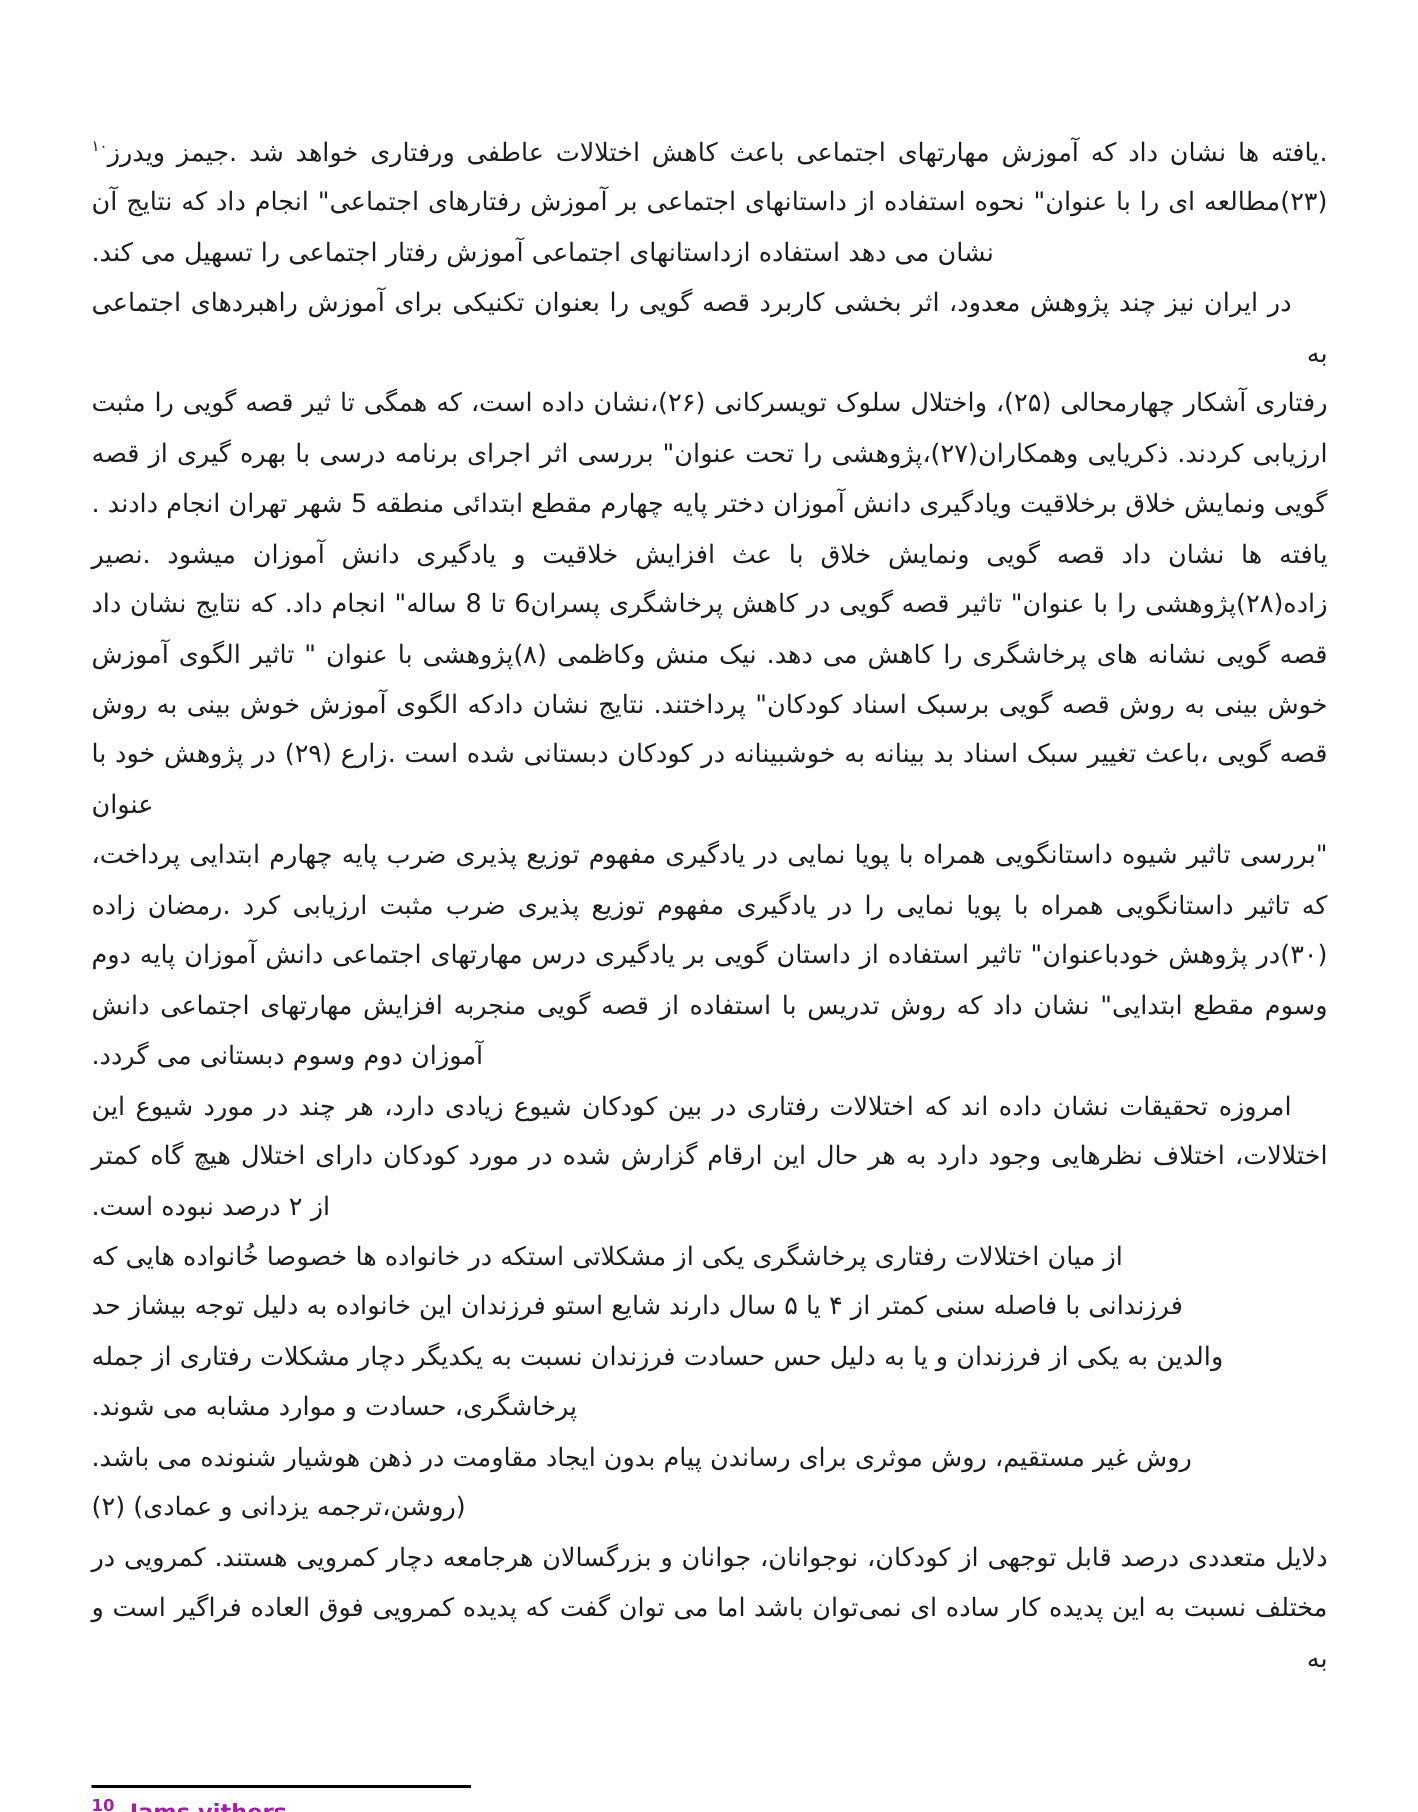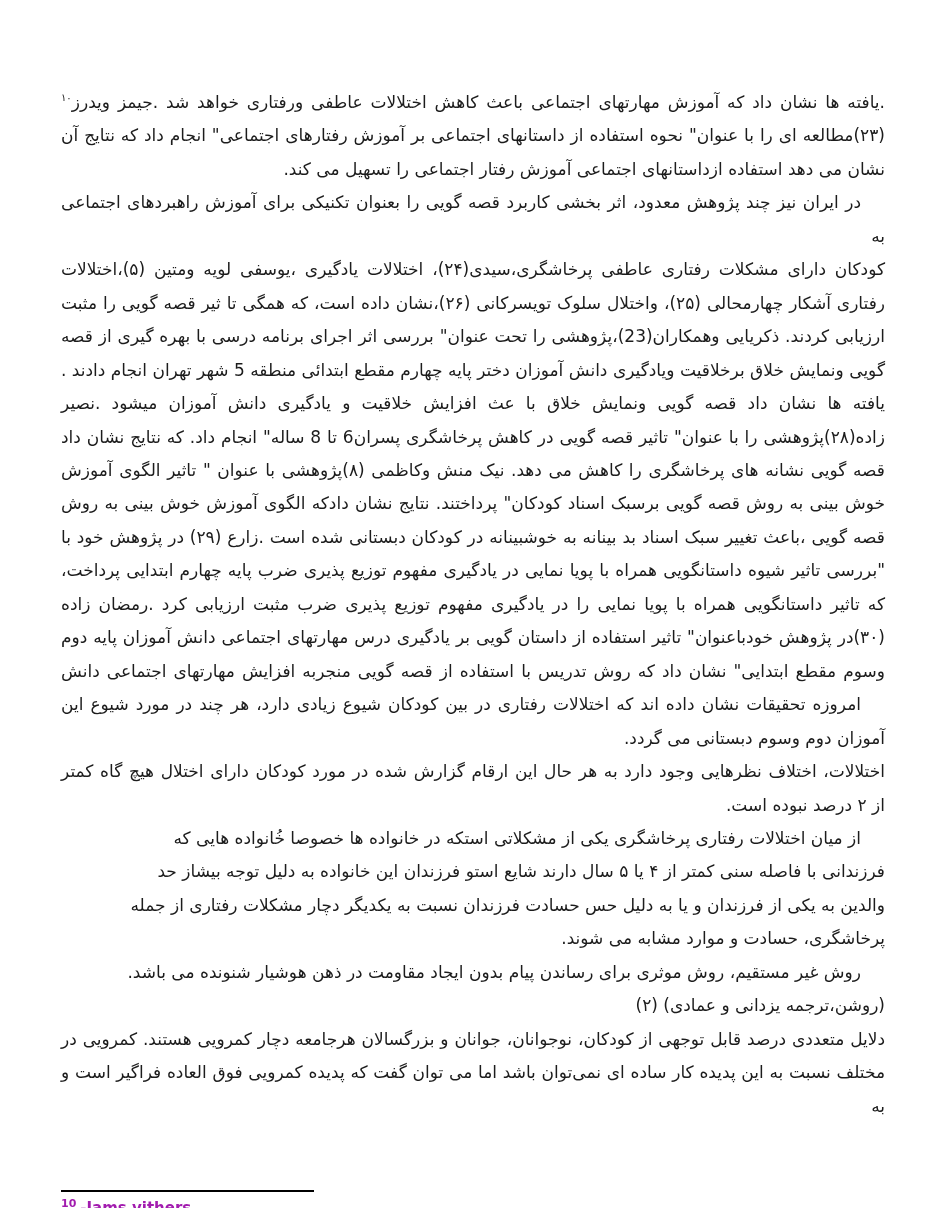--- a/index.html
+++ b/index.html
@@ -15,21 +15,21 @@
   .text-block{
     position:absolute;
     top:46px;right:60px;
     width:824px;
     direction:rtl;
     unicode-bidi:embed;
     font-size:17px;
     line-height:33.45px;
     letter-spacing:0;
   }
-  .line{text-align:right;white-space:normal;}
+  .line{text-align:left;white-space:normal;}
   .line.j{text-align:justify;text-align-last:justify;}
   .line.ind{text-indent:24px;}
   .line sup{
     font-size:10px;
     line-height:0;
     vertical-align:super;
   }
   .footnote{
     position:absolute;
     left:61px;top:1150px;
@@ -57,35 +57,35 @@
 </style>
 </head>
 <body>
 
 <div class="page">
   <main class="text-block">
       <div class="line j">.یافته ها نشان داد که آموزش مهارتهای اجتماعی باعث کاهش اختلالات عاطفی ورفتاری خواهد شد .جیمز ویدرز<sup>۱۰</sup></div>
       <div class="line j">(۲۳)مطالعه ای را با عنوان" نحوه استفاده از داستانهای اجتماعی بر آموزش رفتارهای اجتماعی" انجام داد که نتایج آن</div>
       <div class="line">نشان می دهد استفاده ازداستانهای اجتماعی آموزش رفتار اجتماعی را تسهیل می کند.</div>
       <div class="line j ind">در ایران نیز چند پژوهش معدود، اثر بخشی کاربرد قصه گویی را بعنوان تکنیکی برای آموزش راهبردهای اجتماعی به</div>
-      <div class="line j">کودکان دارای مشکلات رفتاری عاطفی پرخاشگری،سیدی(۲۴)، اختلالات یادگیری ،یوسفی لویه ومتین (۵)،اختلالات</div>
       <div class="line j">رفتاری آشکار چهارمحالی (۲۵)، واختلال سلوک تویسرکانی (۲۶)،نشان داده است، که همگی تا ثیر قصه گویی را مثبت</div>
-      <div class="line j">ارزیابی کردند. ذکریایی وهمکاران(23)،پژوهشی را تحت عنوان" بررسی اثر اجرای برنامه درسی با بهره گیری از قصه</div>
+      <div class="line j">ارزیابی کردند. ذکریایی وهمکاران(۲۷)،پژوهشی را تحت عنوان" بررسی اثر اجرای برنامه درسی با بهره گیری از قصه</div>
       <div class="line j">گویی ونمایش خلاق برخلاقیت ویادگیری دانش آموزان دختر پایه چهارم مقطع ابتدائی منطقه 5 شهر تهران انجام دادند .</div>
       <div class="line j">یافته ها نشان داد قصه گویی ونمایش خلاق با عث افزایش خلاقیت و یادگیری دانش آموزان میشود .نصیر</div>
       <div class="line j">زاده(۲۸)پژوهشی را با عنوان" تاثیر قصه گویی در کاهش پرخاشگری پسران6 تا 8 ساله" انجام داد. که نتایج نشان داد</div>
       <div class="line j">قصه گویی نشانه های پرخاشگری را کاهش می دهد. نیک منش وکاظمی (۸)پژوهشی با عنوان " تاثیر الگوی آموزش</div>
       <div class="line j">خوش بینی به روش قصه گویی برسبک اسناد کودکان" پرداختند. نتایج نشان دادکه الگوی آموزش خوش بینی به روش</div>
       <div class="line j">قصه گویی ،باعث تغییر سبک اسناد بد بینانه به خوشبینانه در کودکان دبستانی شده است .زارع (۲۹) در پژوهش خود با</div>
+      <div class="line ind">عنوان</div>
       <div class="line j">"بررسی تاثیر شیوه داستانگویی همراه با پویا نمایی در یادگیری مفهوم توزیع پذیری ضرب پایه چهارم ابتدایی پرداخت،</div>
       <div class="line j">که تاثیر داستانگویی همراه با پویا نمایی را در یادگیری مفهوم توزیع پذیری ضرب مثبت ارزیابی کرد .رمضان زاده</div>
       <div class="line j">(۳۰)در پژوهش خودباعنوان" تاثیر استفاده از داستان گویی بر یادگیری درس مهارتهای اجتماعی دانش آموزان پایه دوم</div>
       <div class="line j">وسوم مقطع ابتدایی" نشان داد که روش تدریس با استفاده از قصه گویی منجربه افزایش مهارتهای اجتماعی دانش</div>
+      <div class="line">آموزان دوم وسوم دبستانی می گردد.</div>
       <div class="line j ind">امروزه تحقیقات نشان داده اند که اختلالات رفتاری در بین کودکان شیوع زیادی دارد، هر چند در مورد شیوع این</div>
-      <div class="line">آموزان دوم وسوم دبستانی می گردد.</div>
       <div class="line j">اختلالات، اختلاف نظرهایی وجود دارد به هر حال این ارقام گزارش شده در مورد کودکان دارای اختلال هیچ گاه کمتر</div>
       <div class="line">از ۲ درصد نبوده است.</div>
       <div class="line ind">از میان اختلالات رفتاری پرخاشگری یکی از مشکلاتی استکه در خانواده ها خصوصا خُانواده هایی که</div>
       <div class="line">فرزندانی با فاصله سنی کمتر از ۴ یا ۵ سال دارند شایع استو فرزندان این خانواده به دلیل توجه بیشاز حد</div>
       <div class="line">والدین به یکی از فرزندان و یا به دلیل حس حسادت فرزندان نسبت به یکدیگر دچار مشکلات رفتاری از جمله</div>
       <div class="line">پرخاشگری، حسادت و موارد مشابه می شوند.</div>
       <div class="line ind">روش غیر مستقیم، روش موثری برای رساندن پیام بدون ایجاد مقاومت در ذهن هوشیار شنونده می باشد.</div>
       <div class="line">(روشن،ترجمه یزدانی و عمادی) (۲)</div>
       <div class="line j">دلایل متعددی درصد قابل توجهی از کودکان، نوجوانان، جوانان و بزرگسالان هرجامعه دچار کمرویی هستند. کمرویی در</div>
       <div class="line j">مختلف نسبت به این پدیده کار ساده ای نمی‌توان باشد اما می توان گفت که پدیده کمرویی فوق العاده فراگیر است و به</div>

